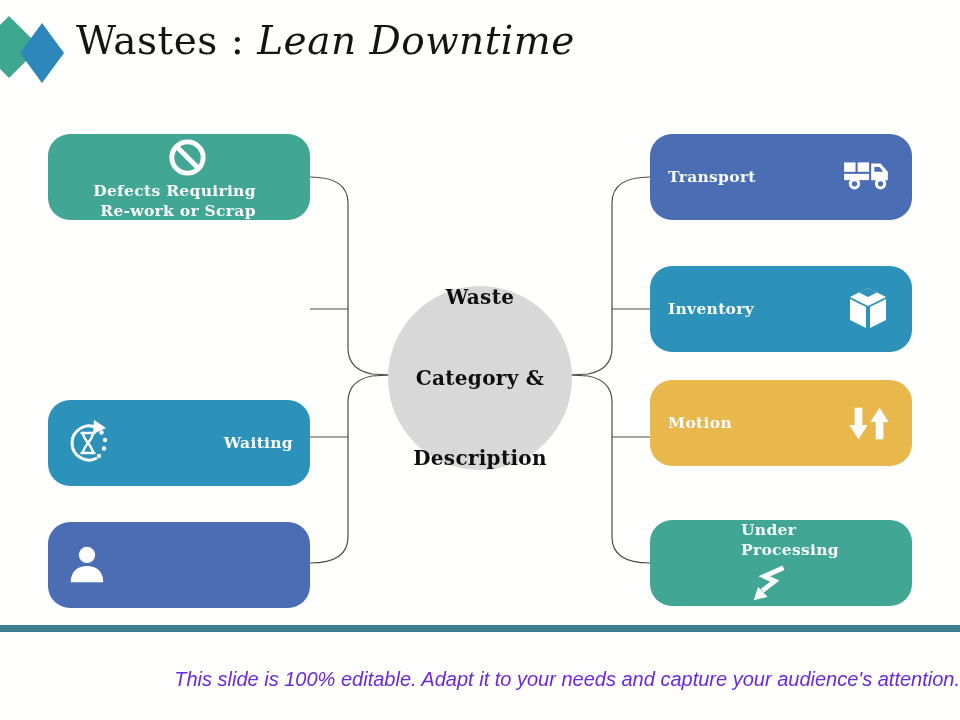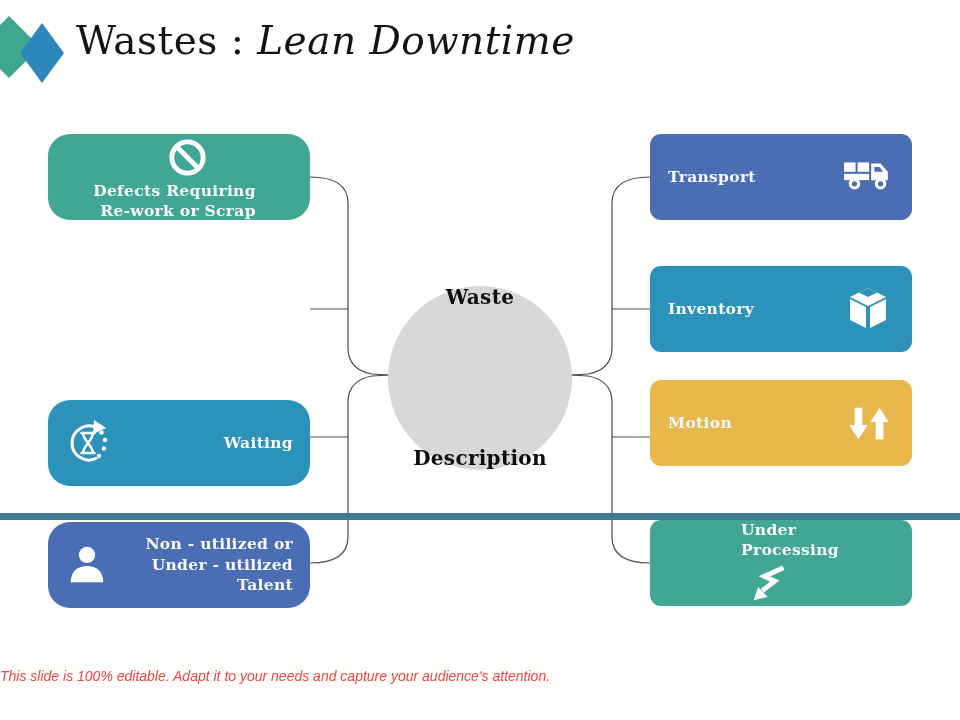--- a/index.html
+++ b/index.html
@@ -1,57 +1,57 @@
 <!DOCTYPE html>
 <html><head>
 <meta charset="utf-8">
 <style>
   html,body{margin:0;padding:0;}
   body{width:960px;height:720px;position:relative;background:#fffffd;overflow:hidden;
        font-family:"DejaVu Serif", serif;}
-  .stage{position:absolute;inset:0;width:960px;height:520px;}
+  .stage{position:absolute;inset:0;width:960px;height:632px;}
 
   
   .logo{position:absolute;left:0;top:6px;width:72px;height:92px;}
   .title{position:absolute;left:76px;top:18px;white-space:nowrap;color:#141414;
          font-size:39px;letter-spacing:.5px;}
   .title .t-reg{font-style:normal;}
   .title .t-ital{font-style:italic;}
 
   
   .connectors{position:absolute;inset:0;pointer-events:none;}
 
   
   .box{position:absolute;height:86px;width:262px;border-radius:22px;display:flex;
        align-items:center;}
   .box.left{left:48px;}
-  .box.right{left:650px;justify-content:space-between;border-radius:11px;}
+  .box.right{left:650px;justify-content:space-between;}
   .c-teal{background:#41A794;flex-direction:column;}
   .c-gold{background:#E8B84D;}
   .c-blue{background:#2C92B9;gap:44px;}
   .c-indigo{background:#4B6DB4;}
   .box-icon{flex:0 0 auto;display:flex;align-items:center;justify-content:center;}
   .box.left .box-icon{margin-left:16px;}
   .box.right .box-icon{margin-right:20px;}
   .box-label{color:#f9fcfb;font-weight:bold;font-size:15.5px;line-height:1.32;
              letter-spacing:.3px;white-space:pre-line;}
   .box.left .box-label{flex:1;text-align:right;margin-right:17px;margin-left:8px;}
   .box.right .box-label{text-align:left;margin-left:18px;}
 
   
   .center-circle{position:absolute;left:388px;top:286px;width:184px;height:184px;
                  border-radius:50%;background:#D8D8D8;display:flex;flex-direction:column;
                  align-items:center;justify-content:space-between;}
   .center-circle span{color:#0e0e0e;font-weight:bold;font-size:20px;line-height:1.15;
                       letter-spacing:.3px;}
 
   
-  .footer-note{position:absolute;left:0;top:668px;width:100%;text-align:left;
+  .footer-note{position:absolute;left:0;top:668px;width:100%;text-align:right;
                font-family:"Liberation Sans", sans-serif;font-style:italic;
-               font-size:14px;color:#ef4444;}
+               font-size:20px;color:#6d28d9;}
   .bottom-bar{position:absolute;left:0;bottom:0;width:100%;height:7px;background:#3C7E8F;}
 </style>
 </head>
 <body>
 
 <div class="stage">
 
   <svg class="logo" viewBox="0 0 72 92">
     <polygon points="9,10 40,41 9,72 -22,41" fill="#3FA78F"></polygon>
     <polygon points="42,17 64,47 42,77 20,47" fill="#2E87BB"></polygon>
@@ -106,23 +106,20 @@
     <span class="box-label">Waiting</span>
   </div>
 
   <div class="box left c-indigo" style="top:522px">
     <span class="box-icon">
       <svg width="46" height="46" viewBox="0 0 48 48">
         <circle cx="24" cy="13.5" r="8.5" fill="#fff"></circle>
         <path d="M7,42 C7,30 15,25 24,25 C33,25 41,30 41,42 Z" fill="#fff"></path>
       </svg>
     </span>
-    <span class="box-label">Non - utilized or
-Under - utilized
-Talent</span>
   </div>
 
   <div class="box right c-indigo" style="top:134px">
     <span class="box-label">Transport</span>
     <span class="box-icon">
       <svg width="50" height="42" viewBox="0 0 48 40">
         <rect x="2" y="6" width="11" height="9" fill="#fff"></rect>
         <rect x="15" y="6" width="11" height="9" fill="#fff"></rect>
         <rect x="2" y="17" width="24" height="6" fill="#fff"></rect>
         <path d="M28,7 L37,7 L44,15 L44,23 L28,23 Z" fill="#fff"></path>
@@ -163,19 +160,20 @@
     <span class="box-icon">
       <svg width="46" height="46" viewBox="0 0 48 48">
         <path d="M37,7 L17,16 L28,21 L15,31" fill="none" stroke="#fff" stroke-width="5" stroke-linejoin="miter"></path>
         <polygon points="6,41 20.5,37.5 10.5,27" fill="#fff"></polygon>
       </svg>
     </span>
   </div>
 
   <div class="center-circle">
     <span>Waste</span>
+    <span>Category &amp;</span>
     <span>Description</span>
   </div>
 
   <div class="footer-note">This slide is 100% editable. Adapt it to your needs and capture your audience's attention.</div>
   <div class="bottom-bar"></div>
 
 </div>
 
 </body></html>

